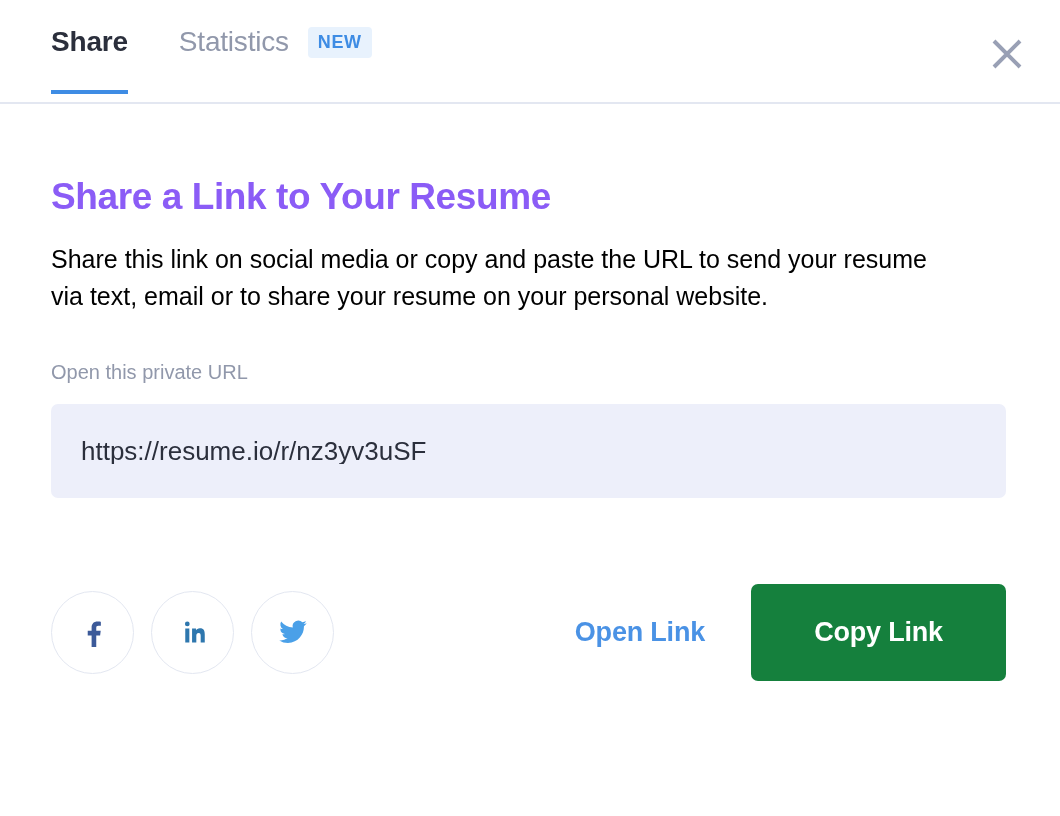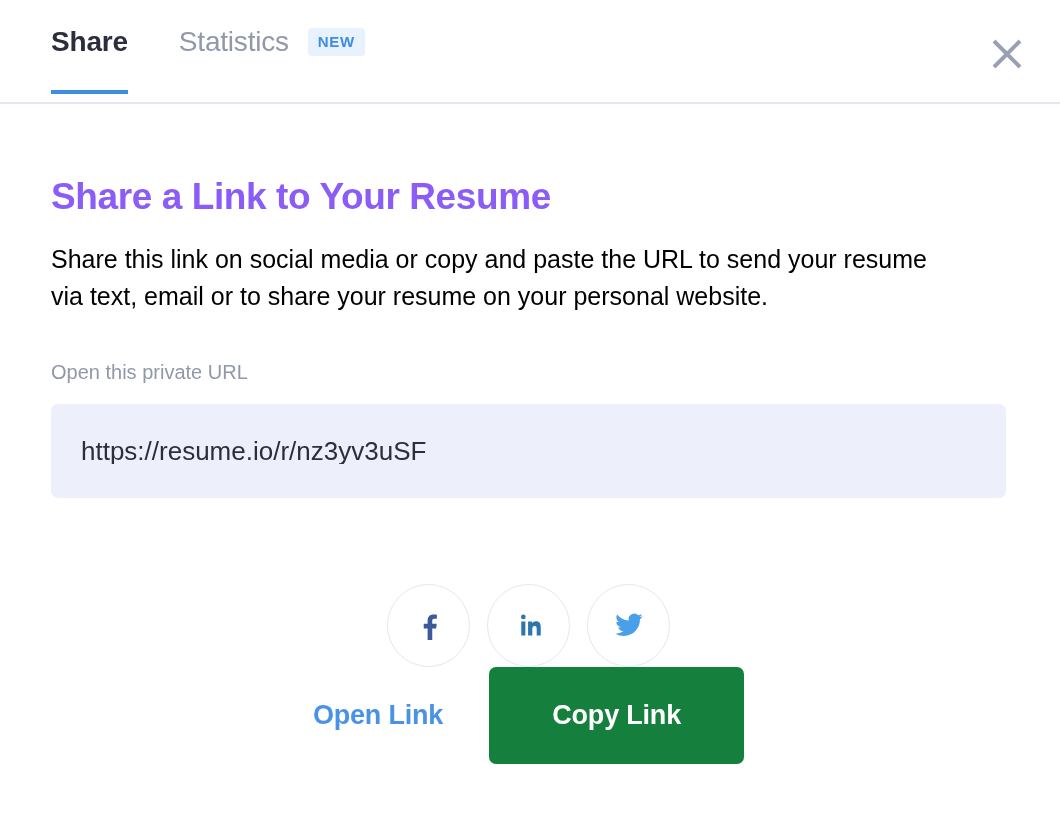--- a/index.html
+++ b/index.html
@@ -63,21 +63,21 @@
     height: 4px;
     background: #3e8ce4;
     z-index: 2;
   }
   .badge {
     display: inline-flex;
     align-items: center;
     justify-content: center;
     background: #e8f2fd;
     color: #3e8ce4;
-    font-size: 15px;
+    font-size: 18px;
     font-weight: 700;
     letter-spacing: 0.6px;
     border-radius: 4px;
     padding: 6px 10px 7px;
     line-height: 1;
   }
 
   
   .close-btn {
     position: absolute;
@@ -145,21 +145,20 @@
     text-overflow: ellipsis;
   }
 
   
   .actions {
     margin-top: 86px;
     display: flex;
     align-items: center;
     justify-content: space-between;
     width: 955px;
-    flex-direction: column;
   }
   .social-group {
     display: flex;
     align-items: center;
     gap: 17px;
   }
   .social-btn {
     width: 83px;
     height: 83px;
     border-radius: 50%;

